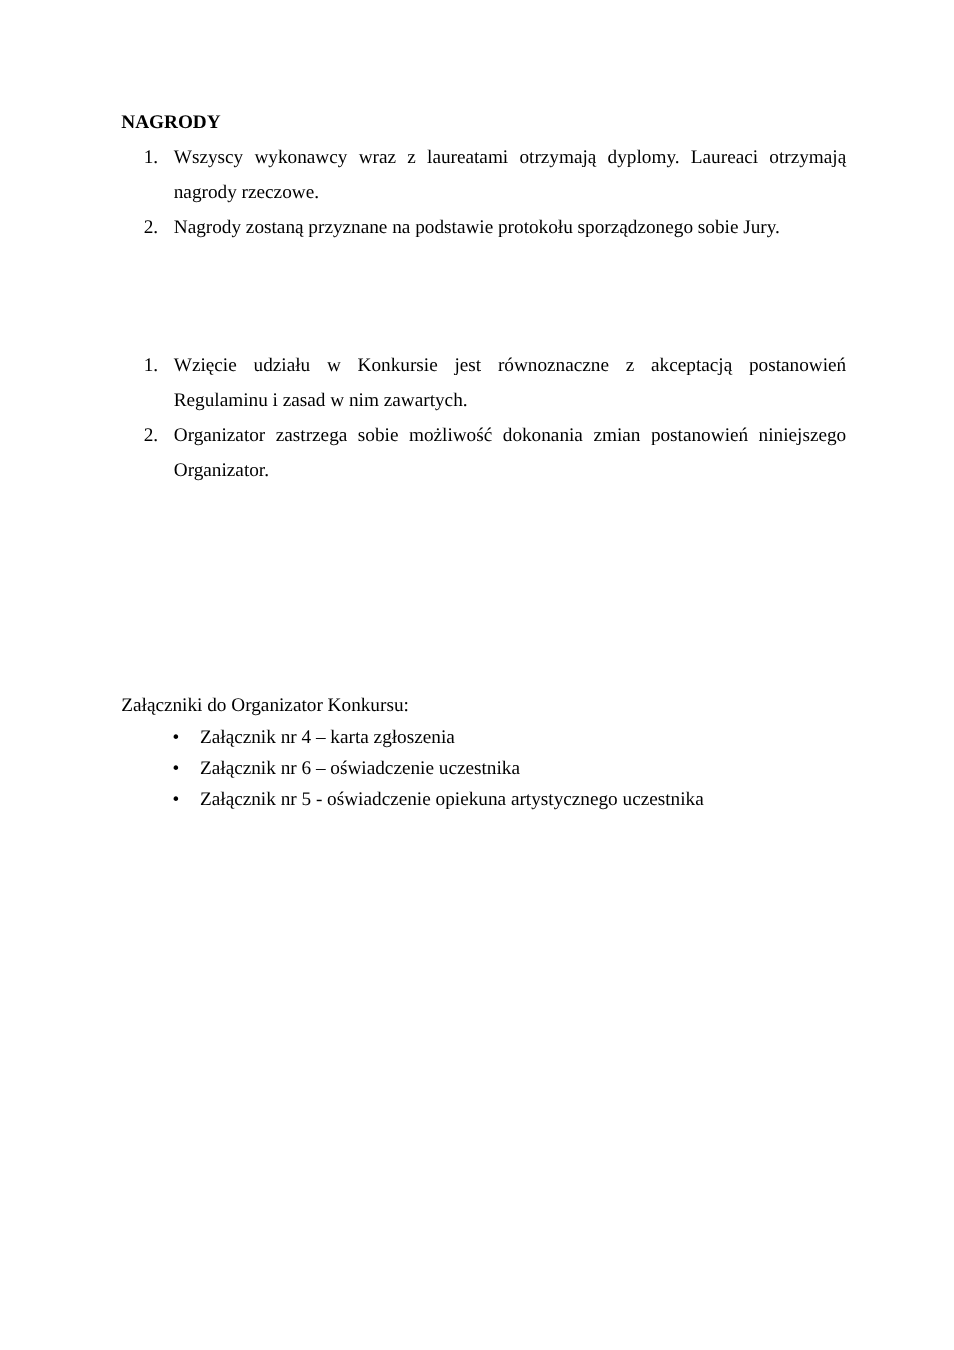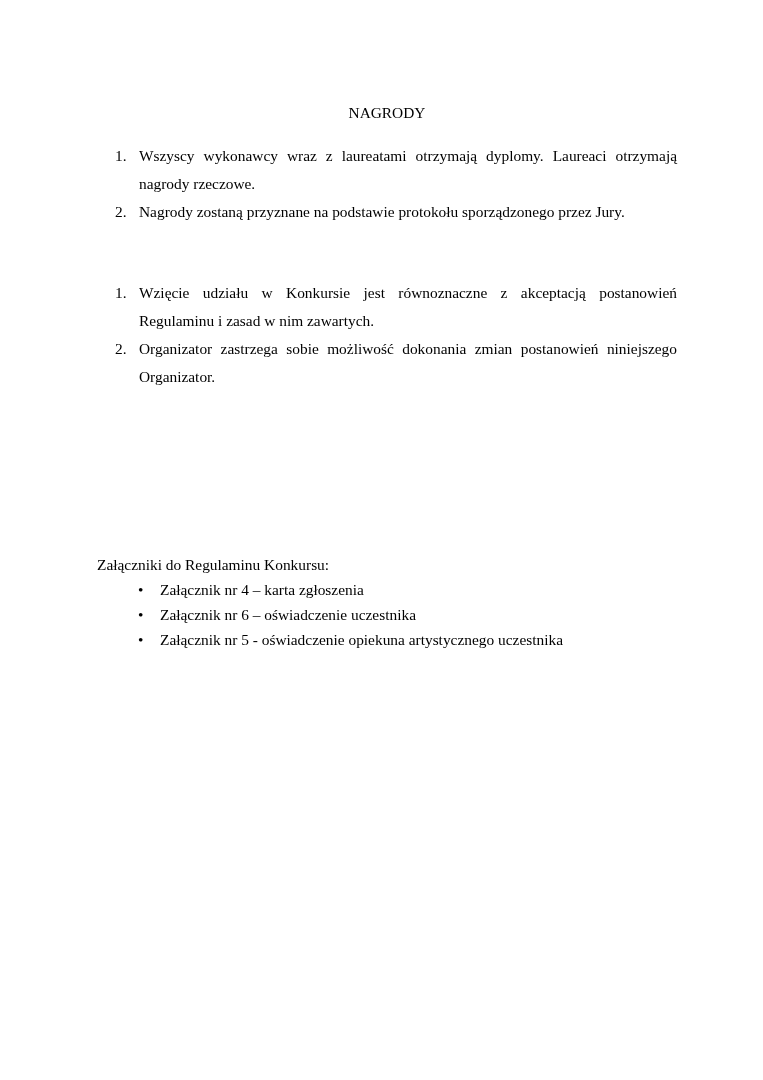--- a/index.html
+++ b/index.html
@@ -19,23 +19,23 @@
     }
     .section {
       position: absolute;
       left: 97px;
       width: 580px;
       line-height: 28px;
     }
     .section-nagrody { top: 84px; }
     .section-postanowienia { top: 279px; }
     .section-heading {
-      text-align: center;
-      font-weight: normal;
-      margin: 15px;
+      text-align: left;
+      font-weight: bold;
+      margin: 0;
       font-size: 15.4px;
       line-height: 28px;
     }
     .numbered-item {
       display: flex;
       align-items: flex-start;
     }
     .item-number {
       flex: 0 0 24px;
       margin-left: 18px;
@@ -69,37 +69,37 @@
 <div class="page">
 
   <div class="section section-nagrody">
     <h2 class="section-heading">NAGRODY</h2>
     <div class="numbered-item">
       <span class="item-number">1.</span>
       <span class="item-text">Wszyscy wykonawcy wraz z laureatami otrzymają dyplomy. Laureaci otrzymają nagrody rzeczowe.</span>
     </div>
     <div class="numbered-item">
       <span class="item-number">2.</span>
-      <span class="item-text">Nagrody zostaną przyznane na podstawie protokołu sporządzonego przez Jury.</span>
+      <span class="item-text">Nagrody zostaną przyznane na podstawie protokołu sporządzonego sobie Jury.</span>
     </div>
   </div>
 
   <div class="section section-postanowienia">
     <div class="numbered-item">
       <span class="item-number">1.</span>
       <span class="item-text">Wzięcie udziału w Konkursie jest równoznaczne z akceptacją postanowień Regulaminu i zasad w nim zawartych.</span>
     </div>
     <div class="numbered-item">
       <span class="item-number">2.</span>
       <span class="item-text">Organizator zastrzega sobie możliwość dokonania zmian postanowień niniejszego Organizator.</span>
     </div>
   </div>
 
   <div class="section section-attachments">
-    <p class="attachments-intro">Załączniki do Regulaminu Konkursu:</p>
+    <p class="attachments-intro">Załączniki do Organizator Konkursu:</p>
     <div class="bullet-item">
       <span class="bullet-glyph">•</span>
       <span class="bullet-text">Załącznik nr 4 – karta zgłoszenia</span>
     </div>
     <div class="bullet-item">
       <span class="bullet-glyph">•</span>
       <span class="bullet-text">Załącznik nr 6 – oświadczenie uczestnika</span>
     </div>
     <div class="bullet-item">
       <span class="bullet-glyph">•</span>

